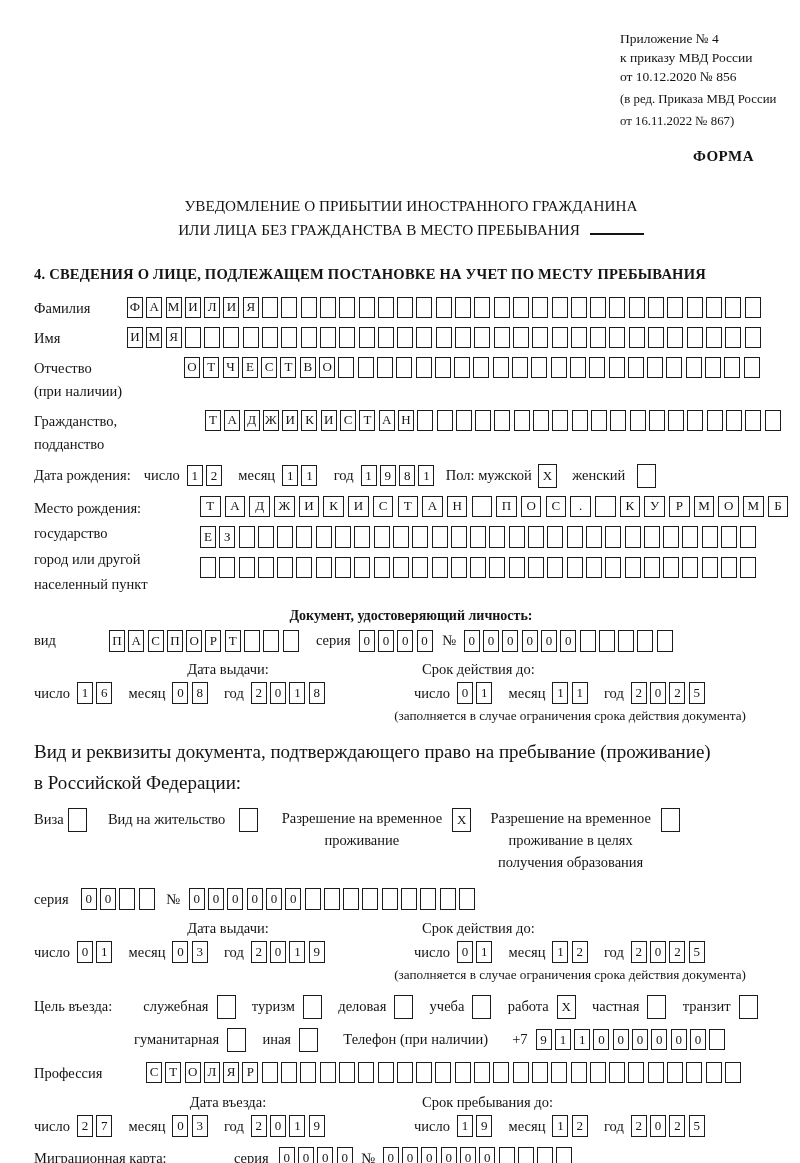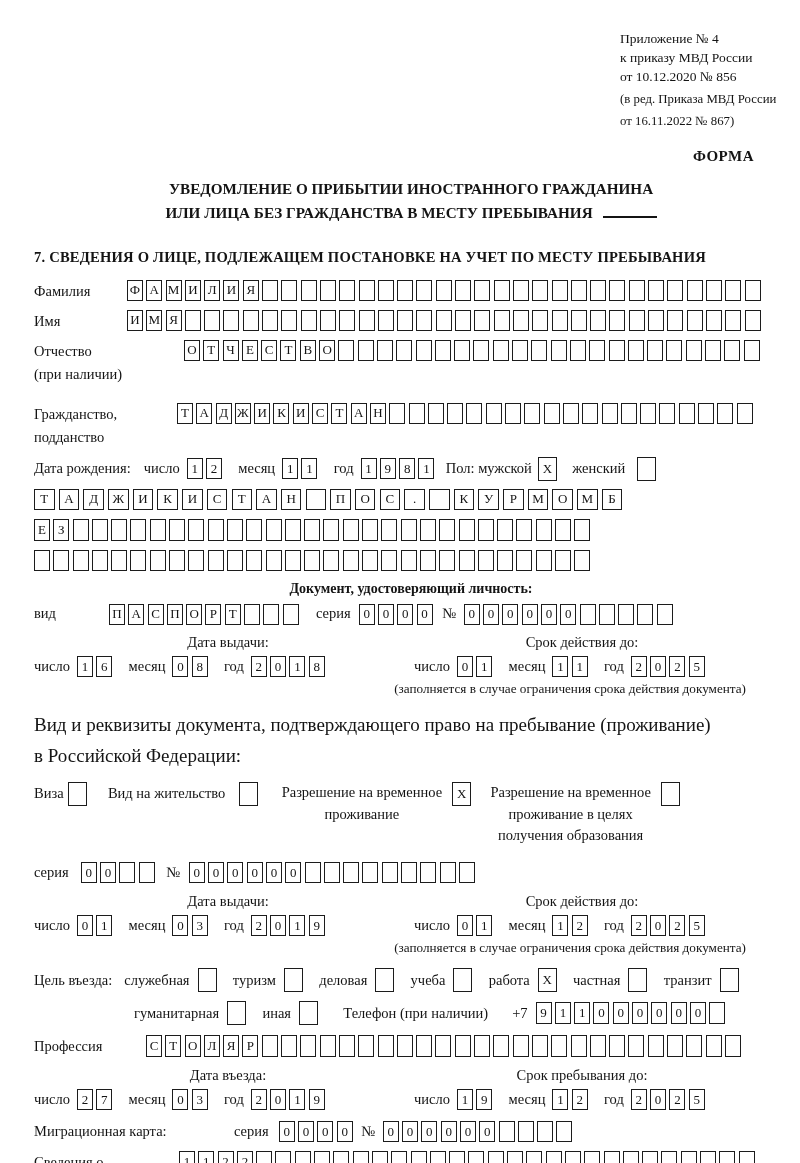--- a/index.html
+++ b/index.html
@@ -6,21 +6,21 @@
   html,body { background:#f4f4f4; }
   body { font-family:"Liberation Serif", serif; color:#141414; }
   .page {
     width:800px; height:1163px; background:#fff; margin:0 auto;
     padding:30px 12px 14px 34px; overflow:hidden; position:relative;
   }
   .annex { margin-left:586px; font-size:13.5px; line-height:1.4; }
   .annex .small { font-size:12.8px; margin-top:4px; }
   .annex div { white-space:nowrap; }
   .forma { text-align:right; padding-right:34px; font-weight:bold; font-size:15px; margin-top:18px; letter-spacing:0.5px; }
-  .title { text-align:center; font-weight:bold; font-size:15.2px; line-height:1.55; margin-top:12px; }
+  .title { text-align:center; font-weight:normal; font-size:15.2px; line-height:1.55; margin-top:29px; }
   .blank-line { display:inline-block; width:54px; border-bottom:2.2px solid #141414; height:13px; margin-left:10px; }
   .sec { font-weight:bold; font-size:14.6px; margin-top:24px; letter-spacing:0.2px; }
 
   .row { display:flex; align-items:flex-start; margin-top:7px; }
   .lbl { font-size:14.5px; white-space:nowrap; line-height:23px; }
   .lbl2 { font-size:14.5px; line-height:22px; }
   .cells { display:flex; flex-wrap:nowrap; }
   .cell {
     flex:0 0 auto; width:16px; height:21.5px; border:1.6px solid #1c1c1c;
     margin-right:3.3px; display:flex; align-items:center; justify-content:center;
@@ -35,21 +35,21 @@
   .lab-166 { width:166px; flex:0 0 166px; }
   .lab-75  { width:75px;  flex:0 0 75px; }
   .lab-112 { width:112px; flex:0 0 112px; }
   .lab-145 { width:145px; flex:0 0 145px; }
 
   .dgroup { display:flex; align-items:center; }
   .dgroup .lbl { margin-right:7px; }
   .dgroup .mid { margin-left:13px; margin-right:7px; }
   .dhead { display:flex; margin-top:9px; font-size:14.5px; }
   .dhead .h1 { width:388px; text-align:center; }
-  .dhead .h2 { width:320px; text-align:center; }
+  .dhead .h2 { width:320px; text-align:left; }
   .drow { display:flex; align-items:center; margin-top:4px; }
   .drow .right { margin-left:86px; }
   .note-right { text-align:right; margin-right:42px; font-size:13.2px; margin-top:3px; }
 
   .doc-heading { text-align:center; font-weight:bold; font-size:14px; margin-top:10px; }
 
   .permits { display:flex; align-items:flex-start; margin-top:10px; }
   .permits .cap { text-align:center; line-height:1.5; font-size:14.5px; }
   .permits .cb { margin-left:10px; margin-right:16px; }
   .purpose { display:flex; align-items:center; margin-top:12px; }
@@ -71,24 +71,24 @@
     <div>к приказу МВД России</div>
     <div>от 10.12.2020 № 856</div>
     <div class="small">(в ред. Приказа МВД России</div>
     <div class="small">от 16.11.2022 № 867)</div>
   </div>
 
   <div class="forma">ФОРМА</div>
 
   <div class="title">
     <div>УВЕДОМЛЕНИЕ О ПРИБЫТИИ ИНОСТРАННОГО ГРАЖДАНИНА</div>
-    <div><span>ИЛИ ЛИЦА БЕЗ ГРАЖДАНСТВА В МЕСТУ ПРЕБЫВАНИЯ</span><span class="blank-line"></span></div>
-  </div>
-
-  <div class="sec">7. СВЕДЕНИЯ О ЛИЦЕ, ПОДЛЕЖАЩЕМ ПОСТАНОВКЕ НА УЧЕТ ПО МЕСТУ ПРЕБЫВАНИЯ</div>
+    <div><span>ИЛИ ЛИЦА БЕЗ ГРАЖДАНСТВА В МЕСТО ПРЕБЫВАНИЯ</span><span class="blank-line"></span></div>
+  </div>
+
+  <div class="sec">4. СВЕДЕНИЯ О ЛИЦЕ, ПОДЛЕЖАЩЕМ ПОСТАНОВКЕ НА УЧЕТ ПО МЕСТУ ПРЕБЫВАНИЯ</div>
 
   <div class="row" style="margin-top:14px;">
     <span class="lbl lab-93">Фамилия</span>
     <span class="cells">
         <span class="cell">Ф</span>
         <span class="cell">А</span>
         <span class="cell">М</span>
         <span class="cell">И</span>
         <span class="cell">Л</span>
         <span class="cell">И</span>
@@ -193,21 +193,21 @@
         <span class="cell"></span>
         <span class="cell"></span>
         <span class="cell"></span>
         <span class="cell"></span>
         <span class="cell"></span>
         <span class="cell"></span>
         <span class="cell"></span>
       </span>
   </div>
 
-  <div class="row" style="margin-top:18px;">
+  <div class="row" style="margin-top:8px;gap:28px;">
     <span class="lab-143">
       <span class="lbl">Гражданство,</span><br>
       <span class="lbl2">подданство</span>
     </span>
     <span class="cells">
         <span class="cell">Т</span>
         <span class="cell">А</span>
         <span class="cell">Д</span>
         <span class="cell">Ж</span>
         <span class="cell">И</span>
@@ -264,20 +264,26 @@
     <span class="cells cb" style="margin-left:6px;">
         <span class="cell">X</span>
       </span>
     <span class="lbl" style="margin-left:12px;">женский</span>
     <span class="cells cb" style="margin-left:12px;">
         <span class="cell"></span>
       </span>
   </div>
 
   <div class="row" style="margin-top:8px;">
+    <span class="lab-166 stack3">
+      <div class="lbl">Место рождения:</div>
+      <div class="lbl2">государство</div>
+      <div class="lbl2">город или другой</div>
+      <div class="lbl2">населенный пункт</div>
+    </span>
     <span class="vrow">
       <span class="cells wide">
           <span class="cell">Т</span>
           <span class="cell">А</span>
           <span class="cell">Д</span>
           <span class="cell">Ж</span>
           <span class="cell">И</span>
           <span class="cell">К</span>
           <span class="cell">И</span>
           <span class="cell">С</span>
@@ -548,21 +554,21 @@
           <span class="cell">0</span>
           <span class="cell">2</span>
           <span class="cell">5</span>
         </span>
     </span>
   </div>
   <div class="note-right">(заполняется в случае ограничения срока действия документа)</div>
 
   <div class="purpose">
     <span class="lbl">Цель въезда:</span>
-    <span class="lbl" style="margin-left:4px;">служебная</span>
+    <span class="lbl" style="margin-left:23px;">служебная</span>
     <span class="cells cb">
         <span class="cell"></span>
       </span>
     <span class="lbl">туризм</span>
     <span class="cells cb">
         <span class="cell"></span>
       </span>
     <span class="lbl">деловая</span>
     <span class="cells cb">
         <span class="cell"></span>

